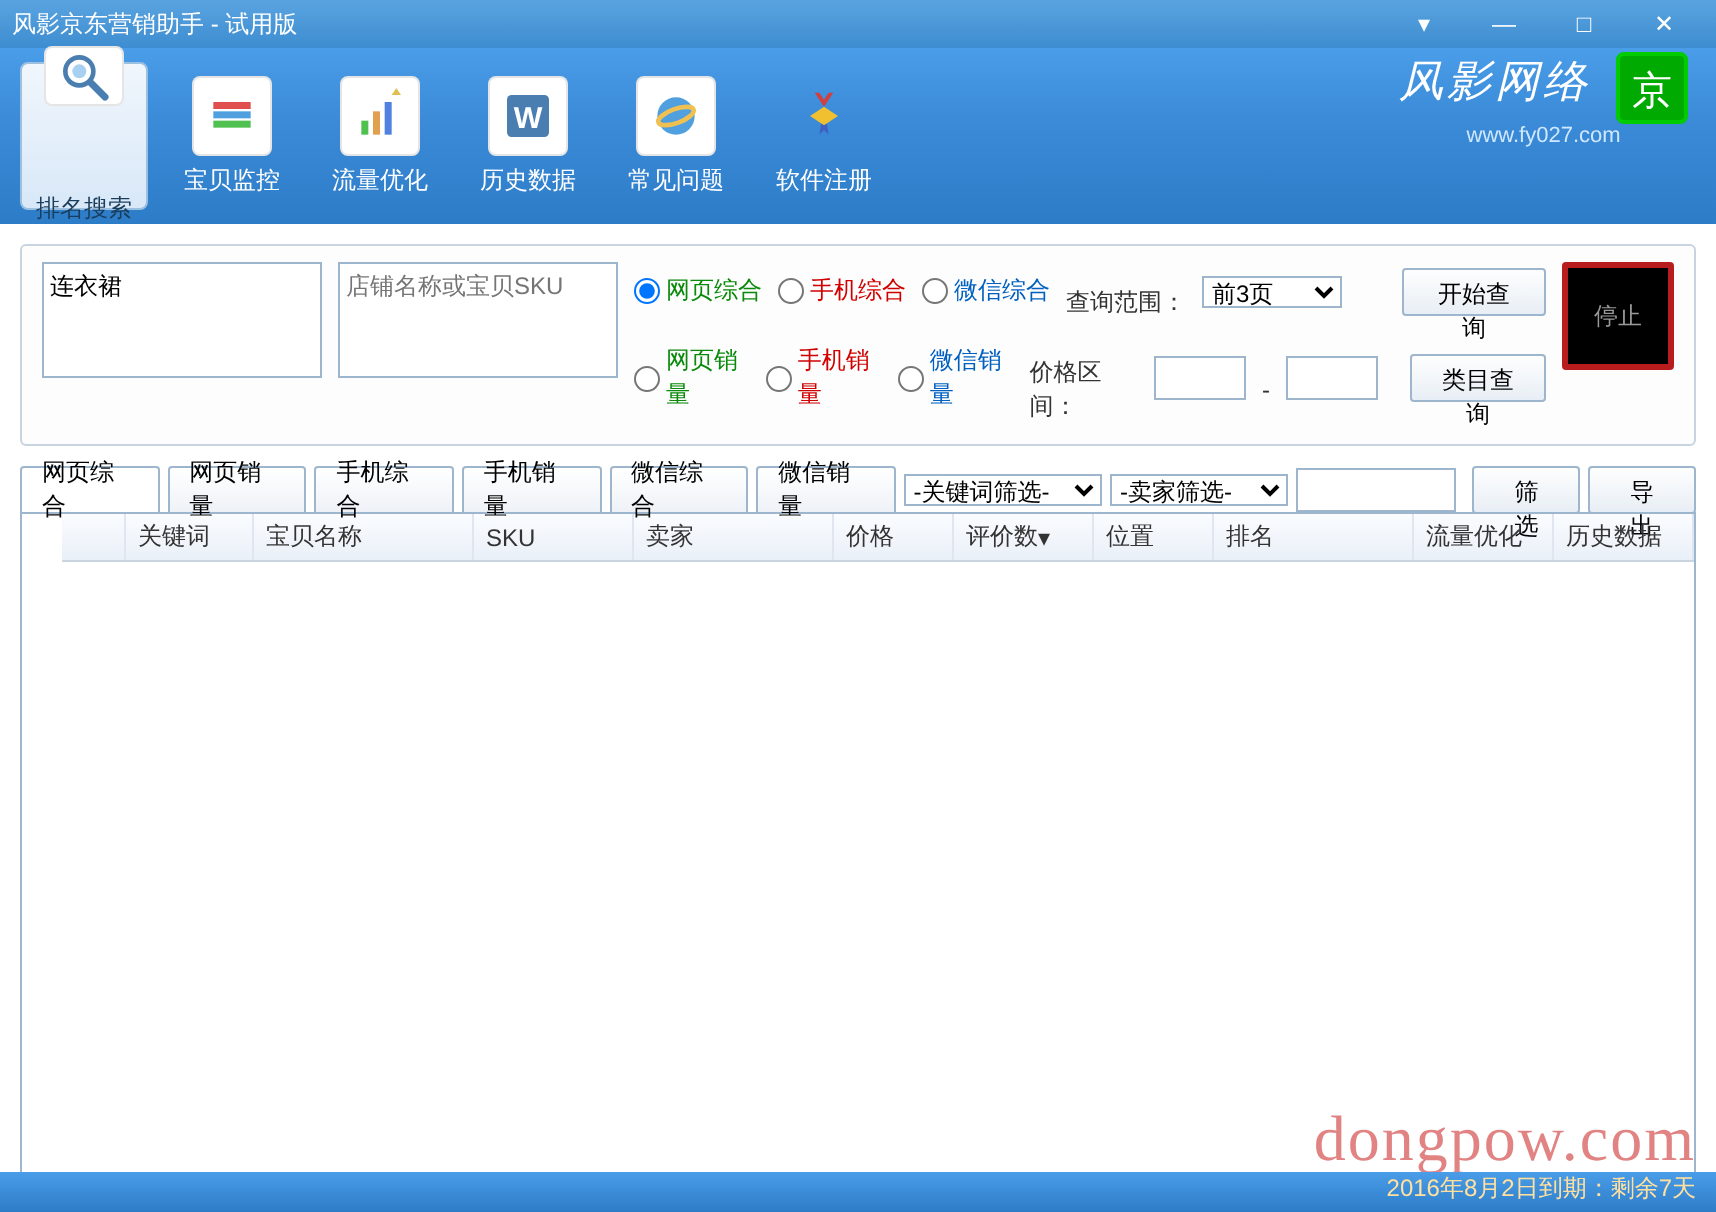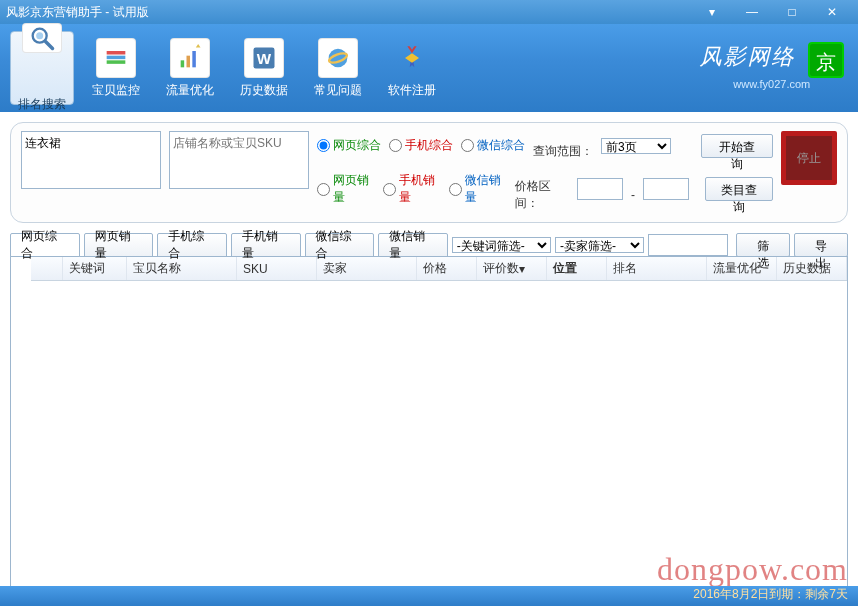--- a/index.html
+++ b/index.html
@@ -12,63 +12,63 @@
 
 
 .ribbon { height: 88px; background: linear-gradient(to bottom, #4a9de8 0%, #3b8bd8 40%, #2d7cc8 100%); display: flex; align-items: center; padding: 0 10px; position: relative; }
 .ribbon .tool { width: 64px; height: 74px; display: flex; flex-direction: column; align-items: center; justify-content: center; margin-right: 10px; border-radius: 4px; cursor: pointer; }
 .ribbon .tool.active { background: linear-gradient(to bottom, #f0f6fc, #d8e8f8); border: 1px solid #9cc0e0; gap: 39px; }
 .ribbon .tool .icon-box { width: 40px; height: 40px; background: #fff; border-radius: 4px; display: flex; align-items: center; justify-content: center; margin-bottom: 4px; border: 1px solid rgba(0,0,0,0.1); }
 .ribbon .tool .icon-box svg { width: 28px; height: 28px; }
 .ribbon .tool .tlabel { font-size: 12px; color: #1a3d5c; }
 .ribbon .tool.active .tlabel { color: #1a3d5c; }
 .ribbon .tool:not(.active) .tlabel { color: #fff; }
-.ribbon .brand { position: absolute; right: 14px; top: 18px; text-align: center; }
+.ribbon .brand { position: absolute; right: 14px; top: 2px; text-align: center; }
 .ribbon .brand .brand-name { color: #fff; font-size: 22px; font-family: KaiTi, STKaiti, serif; font-style: italic; letter-spacing: 2px; }
 .ribbon .brand .brand-url { color: #cfe8ff; font-size: 11px; }
 .ribbon .brand .brand-icon { display: inline-block; width: 36px; height: 36px; background: #0a0; border-radius: 4px; vertical-align: middle; margin-left: 8px; color: #fff; text-align: center; line-height: 36px; font-size: 20px; border: 2px solid #0c0; }
 
 
 .content { padding: 10px; }
-.filter-panel { border: 1px solid #c8d4e0; background: #fdfdfd; padding: 8px 10px 10px; border-radius: 13px; }
+.filter-panel { border: 1px solid #c8d4e0; background: #fdfdfd; padding: 8px 10px 10px; border-radius: 3px; }
 .row { display: flex; align-items: center; gap: 8px; margin-bottom: 6px; }
 .row:last-child { margin-bottom: 0; }
 .textarea { width: 140px; height: 58px; border: 1px solid #9db6ce; font-size: 12px; padding: 3px; resize: none; }
 .textarea.shop { color: #7f1d1d; }
 .radio-wrap { display: flex; align-items: center; gap: 3px; font-size: 12px; }
 .radio-wrap input { margin: 0; }
 .c-green { color: #0a8a0a; }
 .c-red { color: #d00000; }
 .c-blue { color: #0060c0; }
 .lbl { font-size: 12px; color: #333; margin-top: 12px; }
 select.dd { height: 16px; border: 1px solid #9db6ce; font-size: 12px; background: #fff; }
 .btn { height: 24px; padding: 4px 14px; border: 1px solid #9db6ce; background: linear-gradient(to bottom, #fefefe, #e8eef5); font-size: 12px; cursor: pointer; border-radius: 2px; }
 .btn.wide { width: 72px; }
 input.txt { height: 22px; border: 1px solid #9db6ce; font-size: 12px; padding: 0 3px; }
-.stop-box { width: 56px; height: 54px; border: 5px solid #b91c1c; display: flex; align-items: center; justify-content: center; font-size: 12px; color: #999; border-radius: 2px; background: #7f1d1d; }
+.stop-box { width: 56px; height: 54px; border: 3px solid #b91c1c; display: flex; align-items: center; justify-content: center; font-size: 12px; color: #999; border-radius: 2px; background: #000000; }
 
 
 .tabs-row { display: flex; align-items: center; gap: 4px; margin-top: 10px; }
 .tab { height: 24px; padding: 0 10px; border: 1px solid #9db6ce; background: linear-gradient(to bottom,#fff,#eef2f7); font-size: 12px; display: flex; align-items: center; cursor: pointer; border-radius: 2px 2px 0 0; }
 .tab.active { background: #fff; }
 .tabs-row .spacer { flex: 1; }
 .tabs-row input.flt { width: 80px; }
 
 
 .table-wrap { border: 1px solid #9db6ce; height: 340px; margin-top: -1px; background: #fff; overflow: auto; padding-left: 20px; }
 .thead { display: flex; height: 24px; background: linear-gradient(to bottom,#fafcff,#eaf0f8); border-bottom: 1px solid #c8d4e0; font-size: 12px; align-items: center; }
 .th { padding: 0 6px; border-right: 1px solid #dfe6ef; height: 100%; display: flex; align-items: center; color: #333; }
 .th.first { width: 32px; }
 .th.key { width: 64px; }
 .th.name { width: 110px; }
 .th.sku { width: 80px; }
 .th.seller { width: 100px; }
 .th.price { width: 60px; text-align: left; }
 .th.reviews { width: 70px; }
-.th.pos { width: 60px; font-weight: bold; }
+.th.pos { width: 60px; }
 .th.rank { width: 100px; }
 .th.opt { width: 70px; }
 .th.hist { width: 70px; }
 
 
 .statusbar { position: absolute; bottom: 0; left: 0; right: 0; height: 20px; background: linear-gradient(to bottom,#4a9de8,#2d7cc8); display: flex; align-items: flex-start; justify-content: flex-end; padding: 0 10px; font-size: 12px; color: #ffe0a0; }
 
 
 .watermark { position: absolute; right: 10px; bottom: 18px; color: rgba(200,30,30,0.55); font-size: 32px; font-family: Georgia, serif; letter-spacing: 1px; pointer-events: none; }
 </style>

